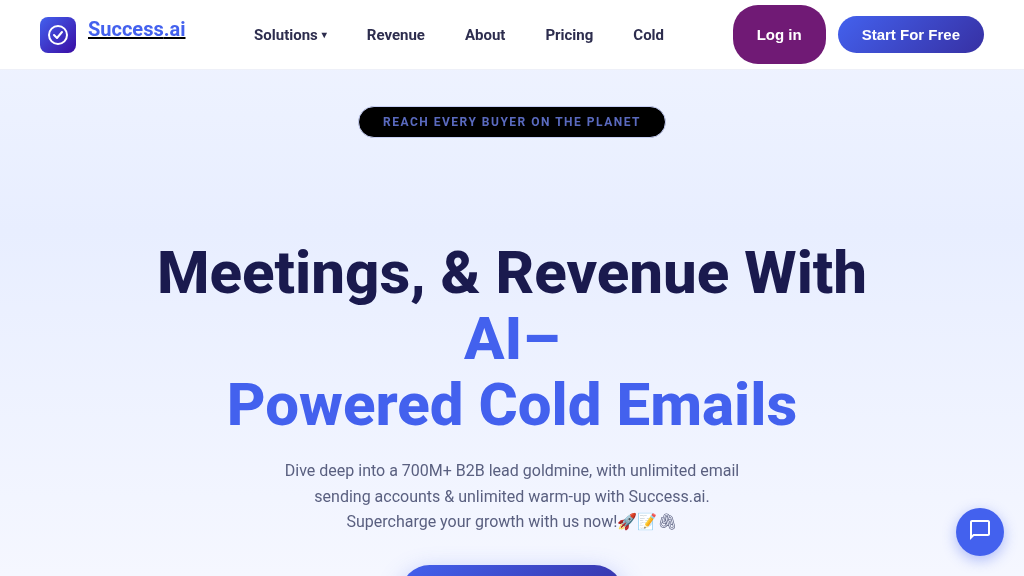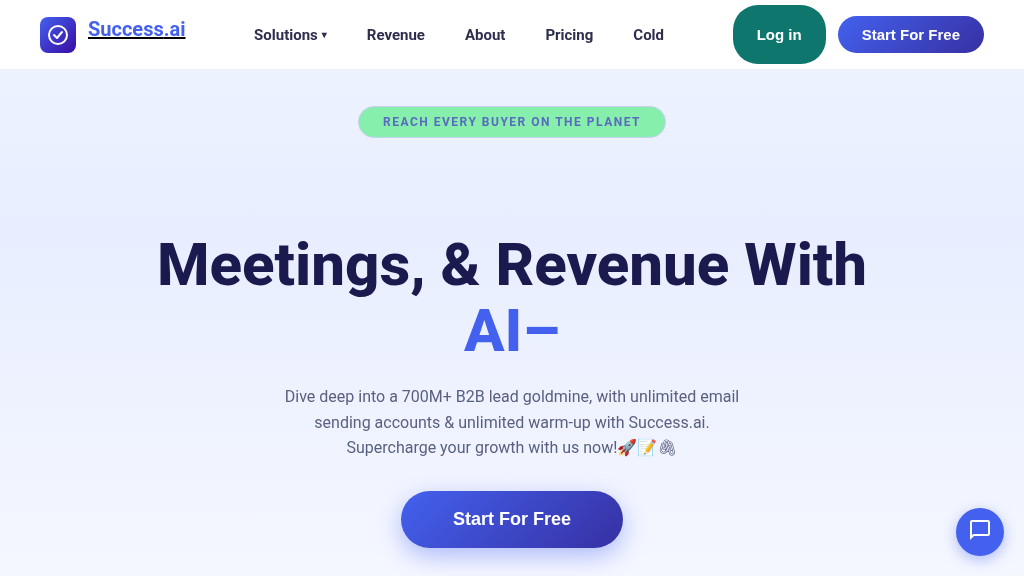--- a/index.html
+++ b/index.html
@@ -84,21 +84,21 @@
       color: #2d2d4e;
     }
 
     .nav-buttons {
       display: flex;
       align-items: center;
       gap: 12px;
     }
 
     .btn-login {
-      background: #0f766e;
+      background: #701a75;
       color: white;
       border: none;
       padding: 21px 24px;
       border-radius: 25px;
       font-size: 15px;
       font-weight: 600;
       cursor: pointer;
     }
 
     .btn-start {
@@ -116,30 +116,30 @@
     .hero {
       display: flex;
       flex-direction: column;
       align-items: center;
       padding-top: 36px;
       text-align: center;
       position: relative;
     }
 
     .badge {
-      background: #86efac;
+      background: #000000;
       border: 1.5px solid #c7cff5;
       border-radius: 20px;
       padding: 8px 24px;
       font-size: 12px;
       font-weight: 700;
       letter-spacing: 1.5px;
       color: #5a6abf;
       text-transform: uppercase;
-      margin-bottom: 28px;
+      margin-bottom: 36px;
       text-align: center;
     }
 
     .hero-title {
       font-size: 60px;
       font-weight: 800;
       color: #1a1a4e;
       line-height: 1.1;
       margin-bottom: 20px;
       max-width: 800px;
@@ -233,20 +233,21 @@
   </div>
 </nav>
 
 <section class="hero">
   <div class="badge">REACH EVERY BUYER ON THE PLANET</div>
 
   <h1 class="hero-title">
     <br>
     <span>Meetings, &amp; Revenue With</span>
     <span class="accent">AI–</span><br>
+    <span class="accent">Powered Cold Emails</span>
   </h1>
 
   <p class="hero-subtitle">Dive deep into a 700M+ B2B lead goldmine, with unlimited email sending accounts &amp; unlimited warm-up with Success.ai. Supercharge your growth with us now!🚀📝🖇</p>
 
   <button class="btn-hero-start">Start For Free</button>
 </section>
 
 <div class="chat-bubble">
   <span class="chat-bubble-icon">
     <svg width="24" height="24" viewBox="0 0 24 24" fill="white">

